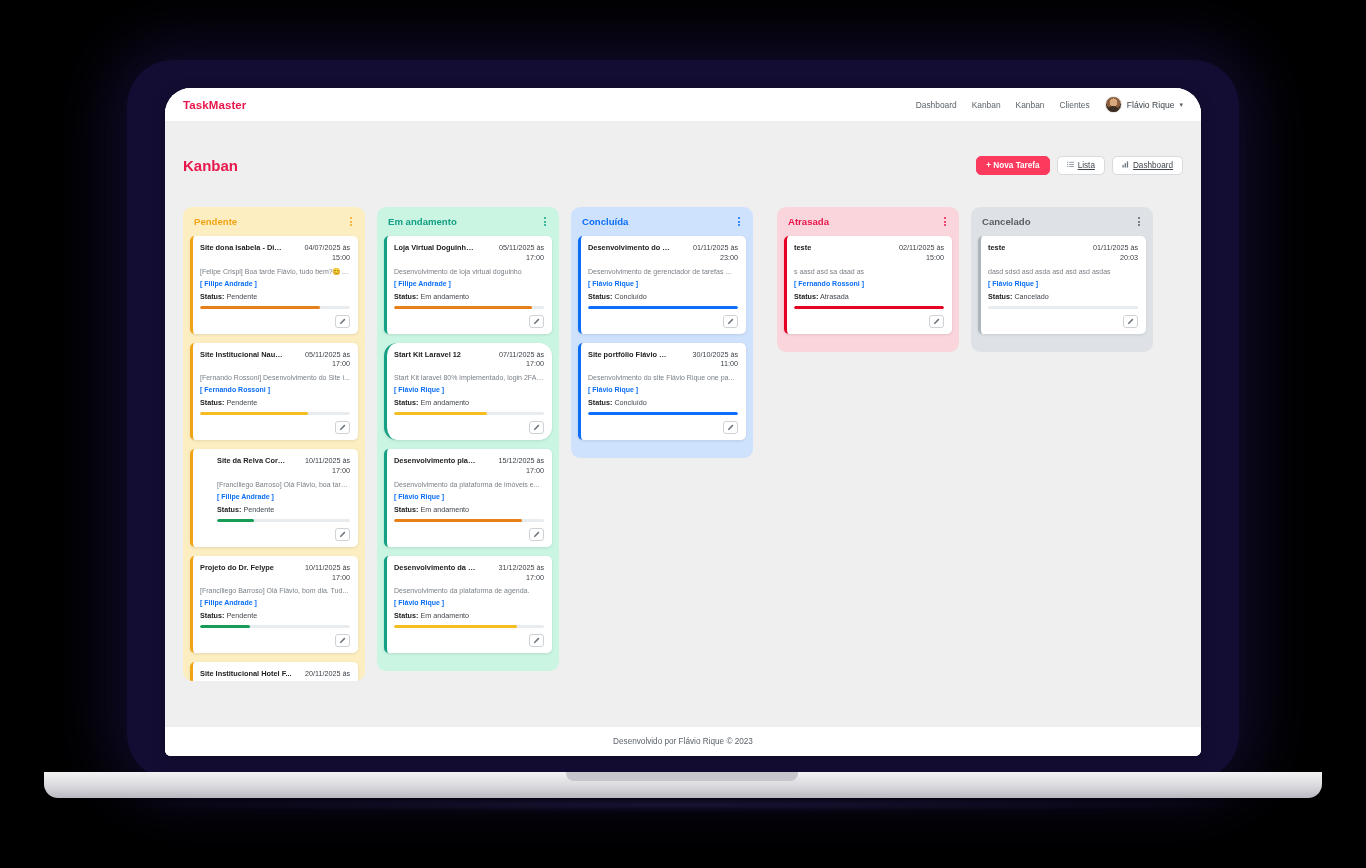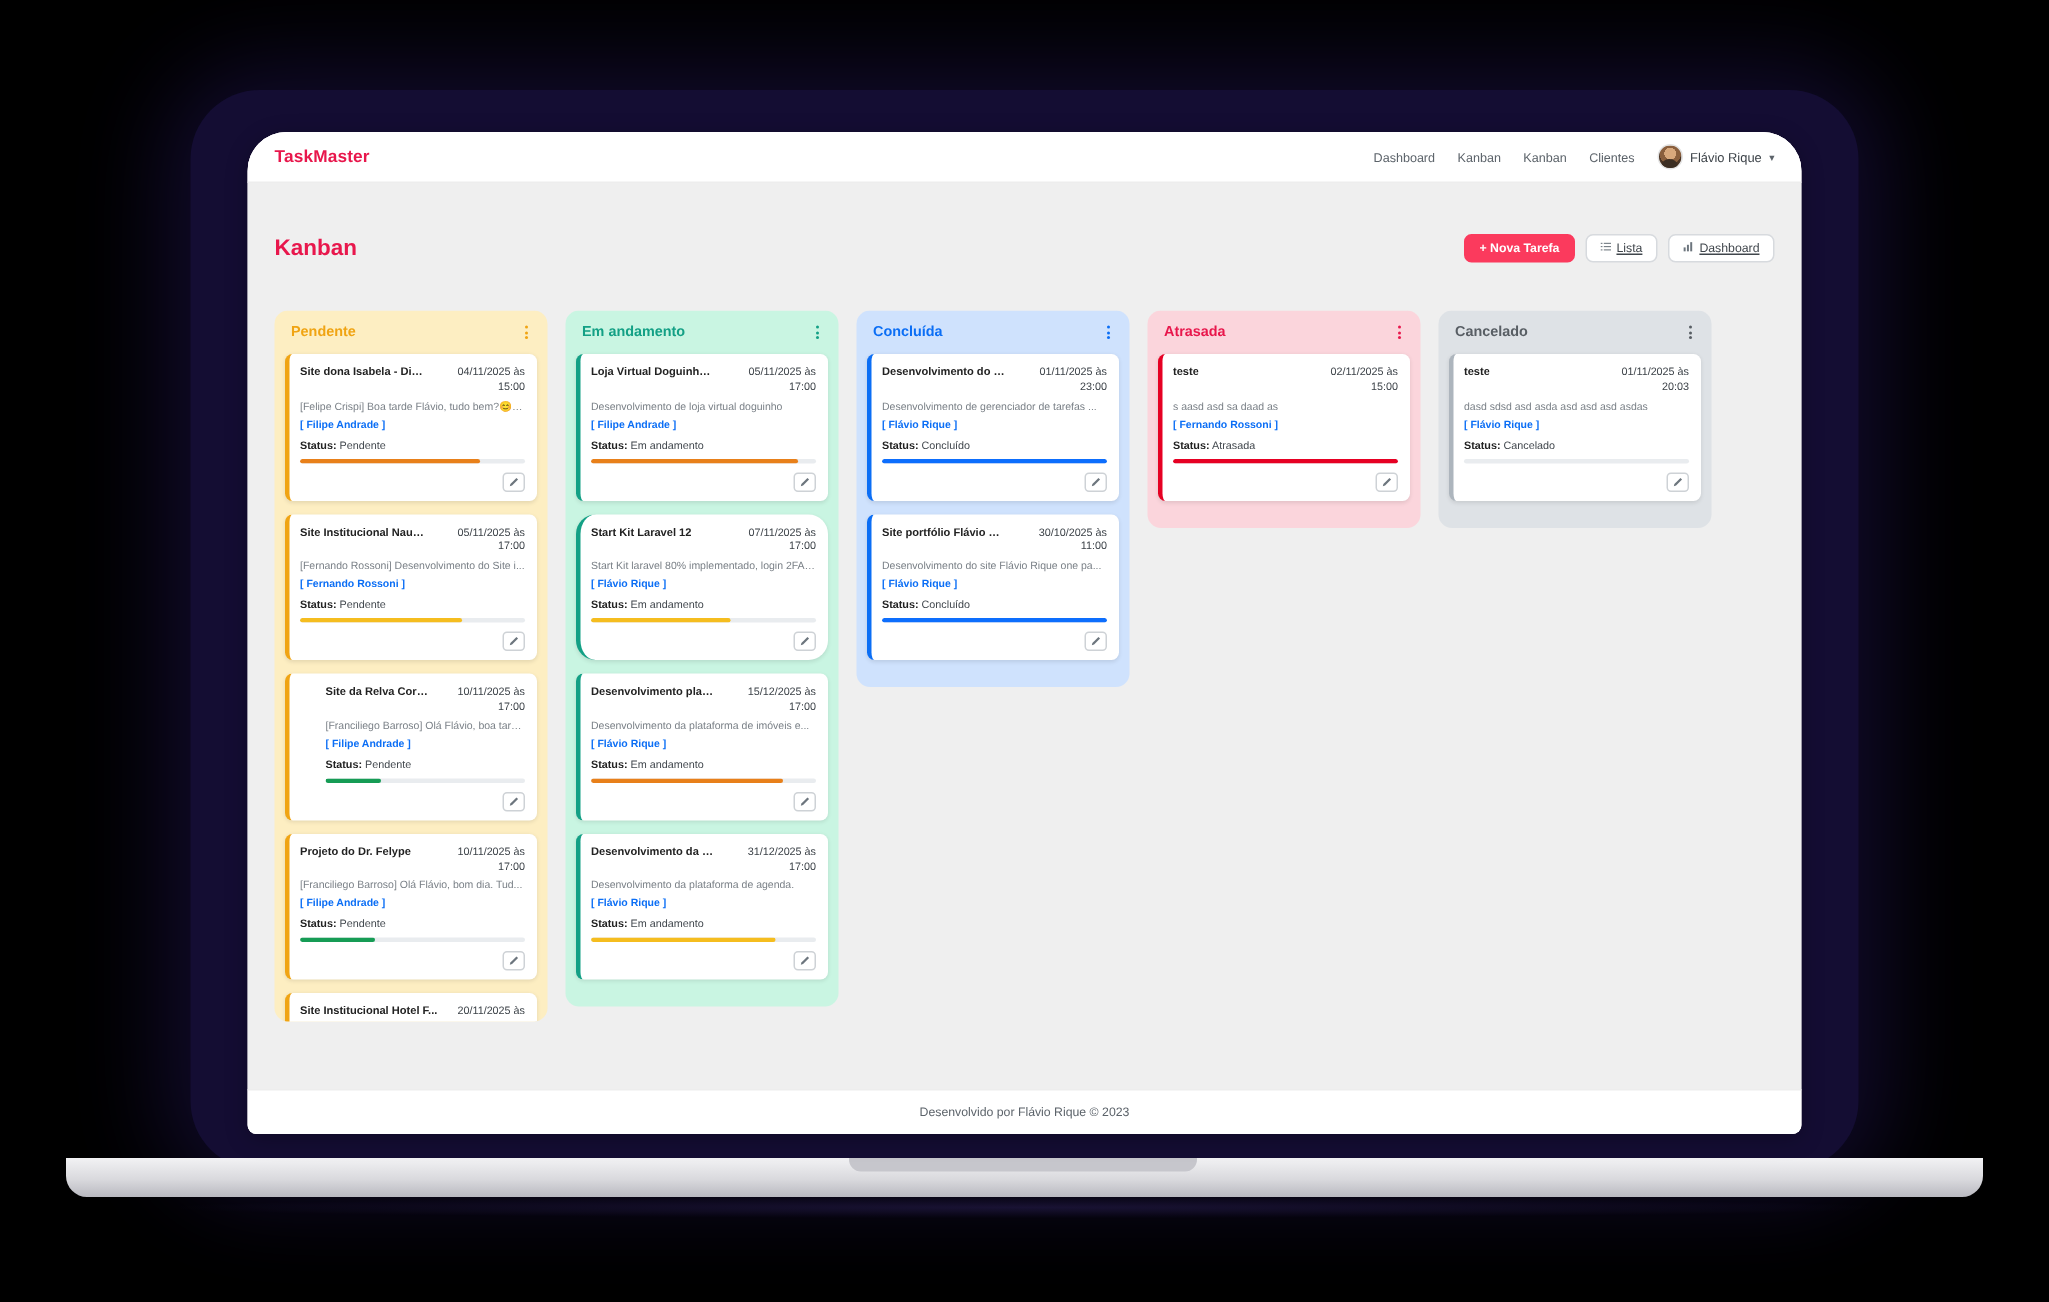--- a/index.html
+++ b/index.html
@@ -132,21 +132,21 @@
   
   .col-pendente   { background: #fdeec2; }
   .col-pendente .col-title { color: #f0a413; }
   .col-pendente .kebab i { background: #f0a413; }
   .col-andamento  { background: #c9f5e2; }
   .col-andamento .col-title { color: #13a085; }
   .col-andamento .kebab i { background: #13a085; }
   .col-concluida  { background: #cfe2fd; }
   .col-concluida .col-title { color: #0b6ef5; }
   .col-concluida .kebab i { background: #0b6ef5; }
-  .col-atrasada   { background: #fbd5dc; }
+  .col-atrasada   { background: #fbd5dc; margin-left: 12px; }
   .col-atrasada .col-title { color: #e8174c; }
   .col-atrasada .kebab i { background: #e8174c; }
   .col-cancelado  { background: #dee2e6; }
   .col-cancelado .col-title { color: #585e64; }
   .col-cancelado .kebab i { background: #585e64; }
 
   
   .footer {
     flex: 0 0 30px; background: #fff; display: flex; align-items: center; justify-content: center;
     font-size: 8.2px; color: #5c636a; border-top: 1px solid #ededed; margin-top: 10px;
@@ -217,21 +217,21 @@
               <div class="col-title">Pendente</div>
               <div class="kebab">
                 <i></i>
                 <i></i>
                 <i></i>
               </div>
             </div>
             <div class="card" style="--accent: #f0a413; position: relative; border-left: 3px solid rgb(240, 164, 19); padding-left: 7px; border-radius: 5px;">
               <div class="card-top">
                 <div class="card-title">Site dona Isabela - Divid...</div>
-                <div class="card-date">04/11/2025 às 15:00</div>
+                <div class="card-date">04/07/2025 às 15:00</div>
               </div>
               <div class="card-desc">[Felipe Crispi] Boa tarde Flávio, tudo bem?😊 E...</div>
               <div class="card-client">[ Filipe Andrade ]</div>
               <div class="card-status"><b>Status:</b> <span>Pendente</span></div>
               <div class="progress">
                 <span style="width: 80%; background: rgb(232, 128, 26);"></span>
               </div>
               <div class="card-foot">
                 <button class="edit-btn">
                   <svg viewBox="0 0 16 16" fill="#6c757d">

